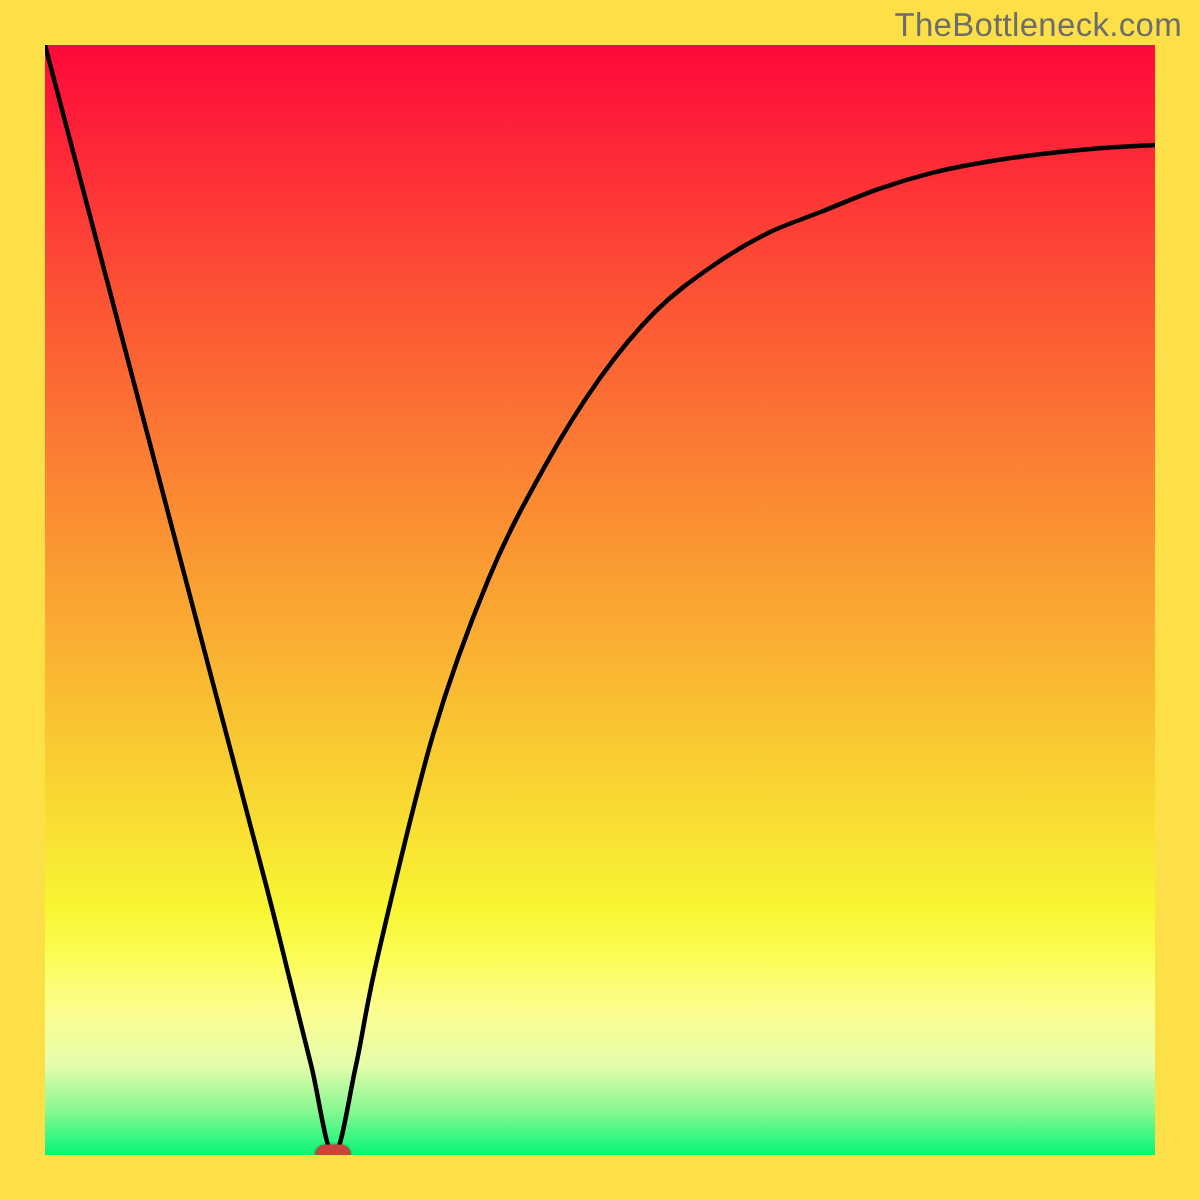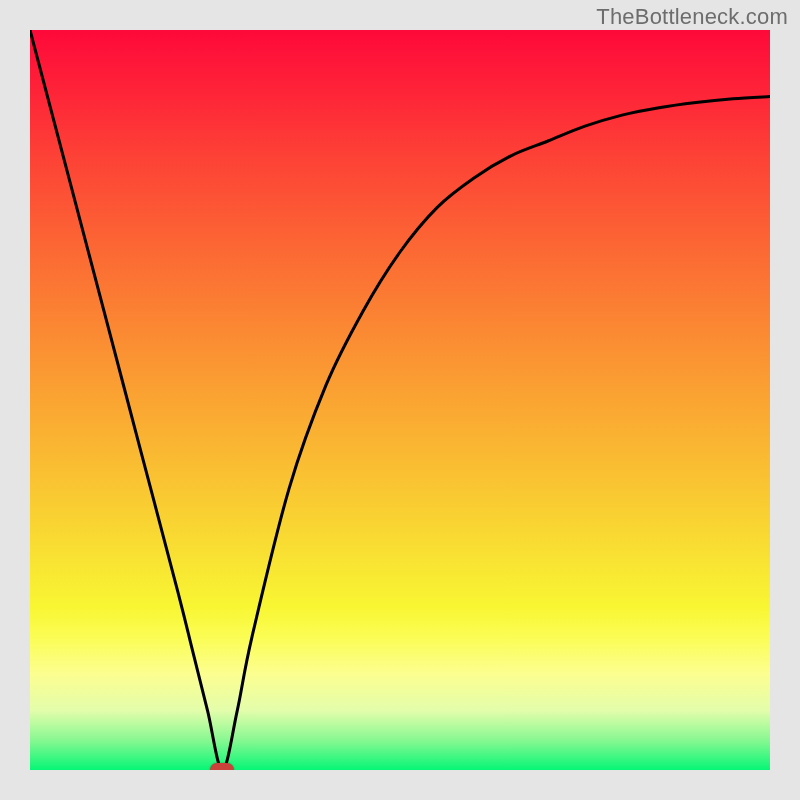--- a/index.html
+++ b/index.html
@@ -8,21 +8,21 @@
     width: 800px;
     height: 800px;
     overflow: hidden;
     background: #000;
     font-family: Arial, Helvetica, sans-serif;
   }
   .frame {
     position: relative;
     width: 800px;
     height: 800px;
-    background: #e5e5e5;
+    background: #fde047;
   }
   .plot {
     position: absolute;
     left: 30px;
     top: 30px;
     width: 740px;
     height: 740px;
     overflow: hidden;
   }
   .gradient {

